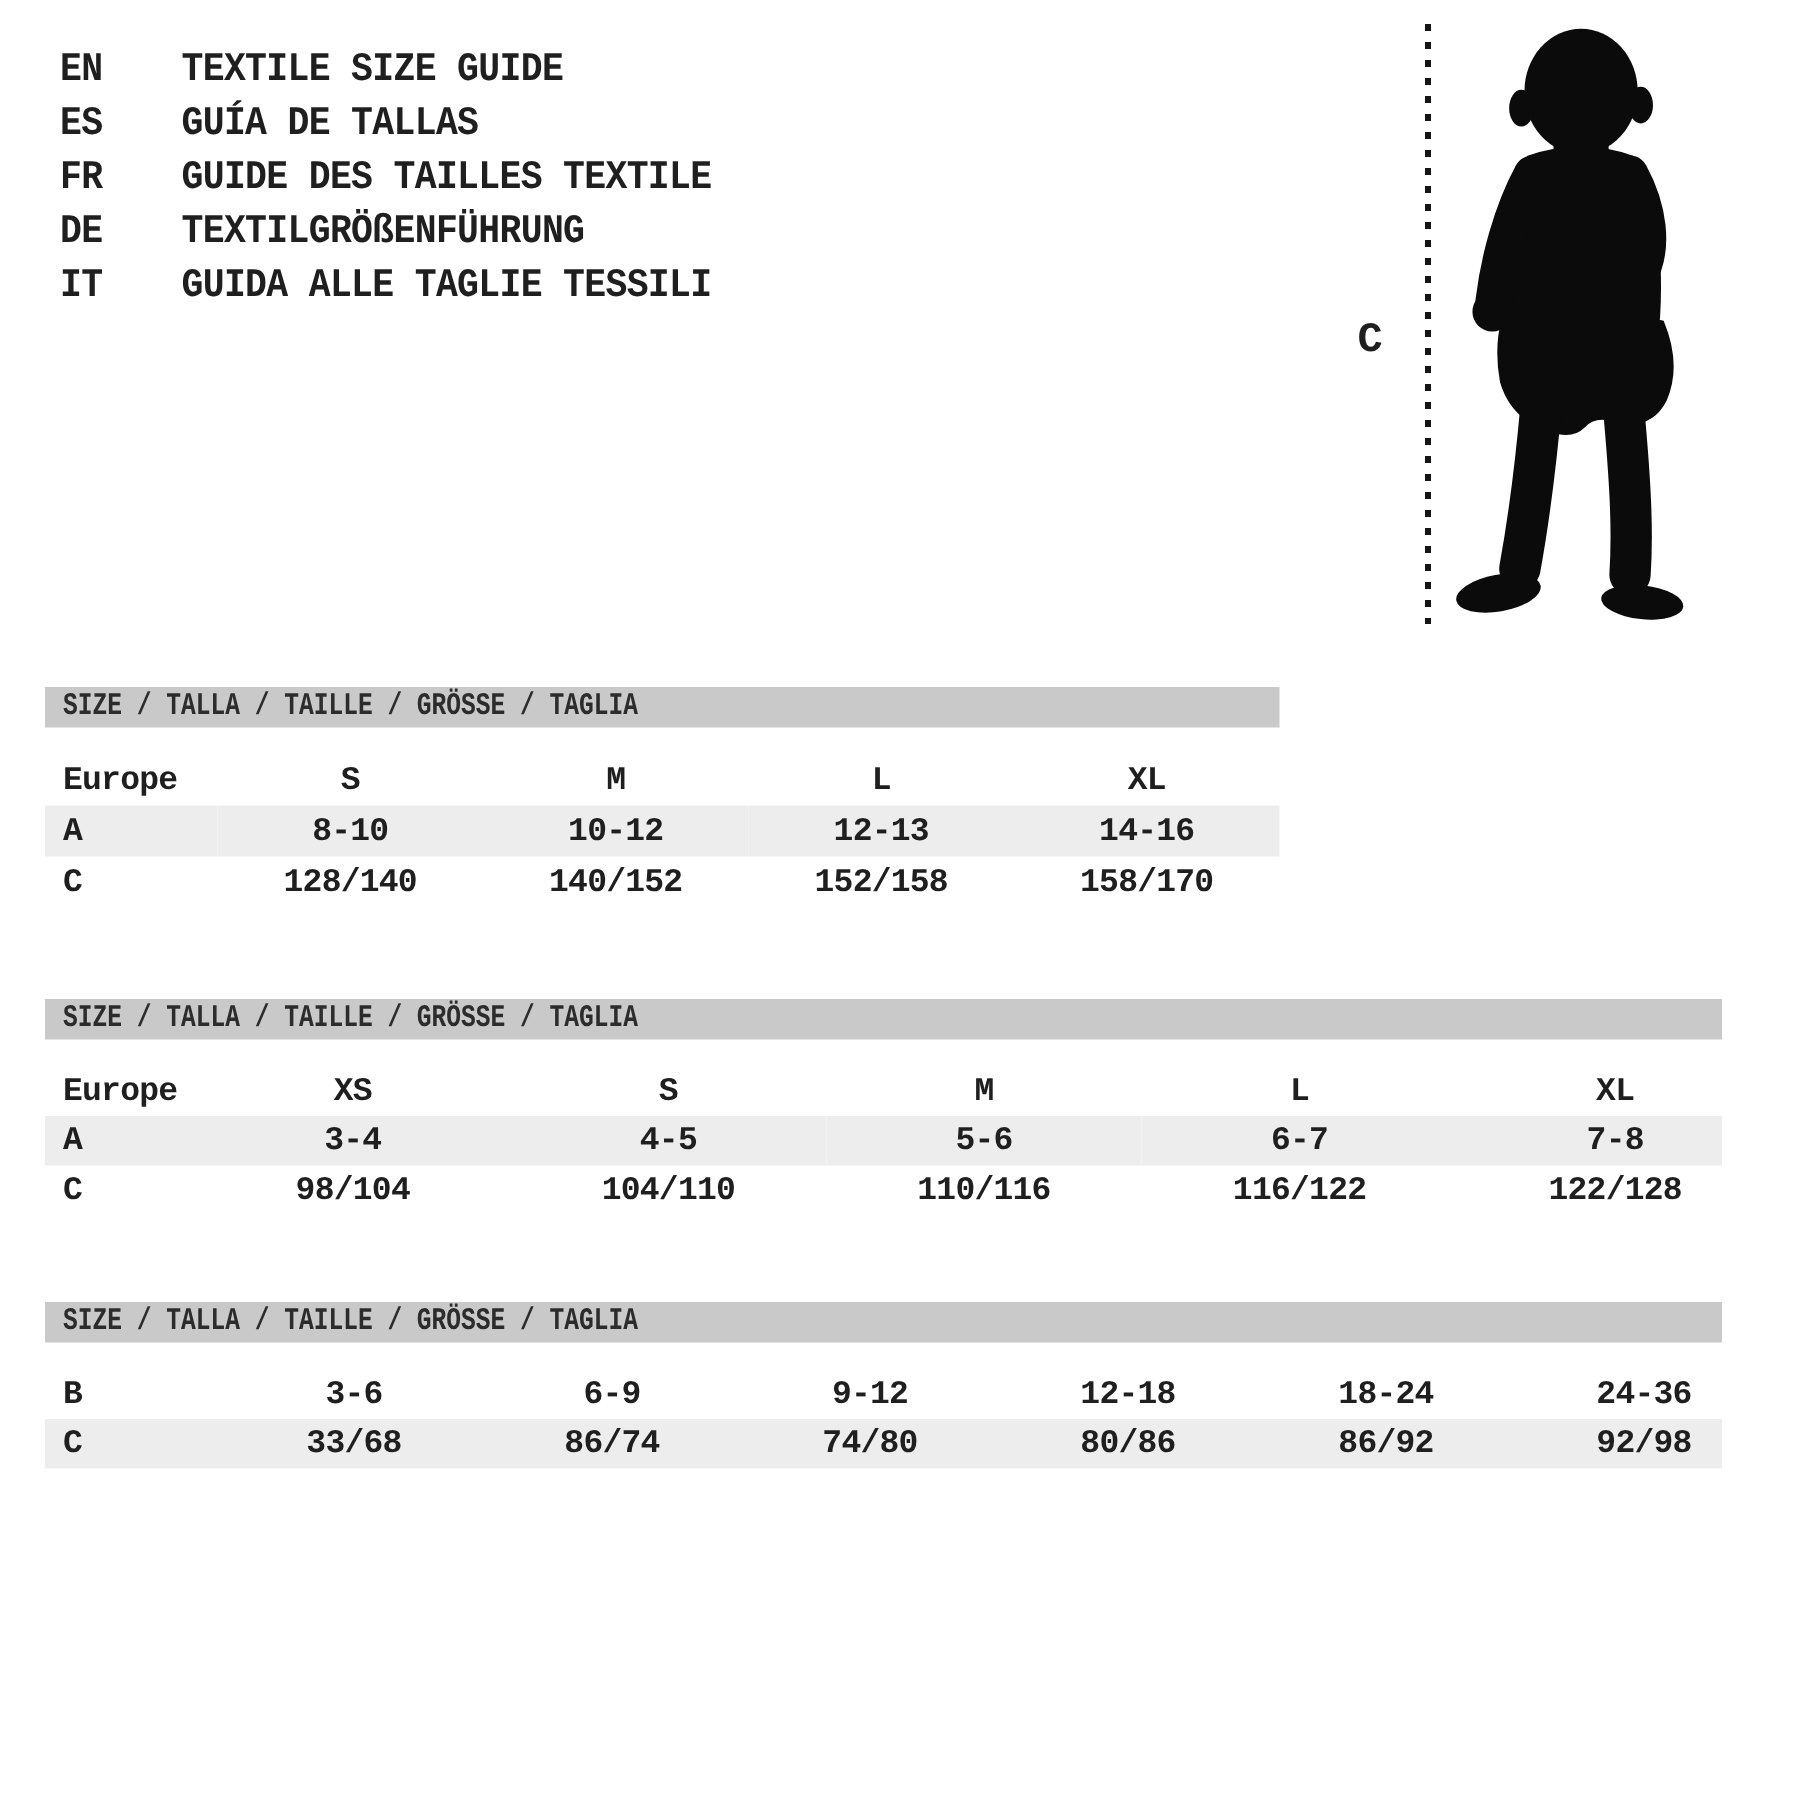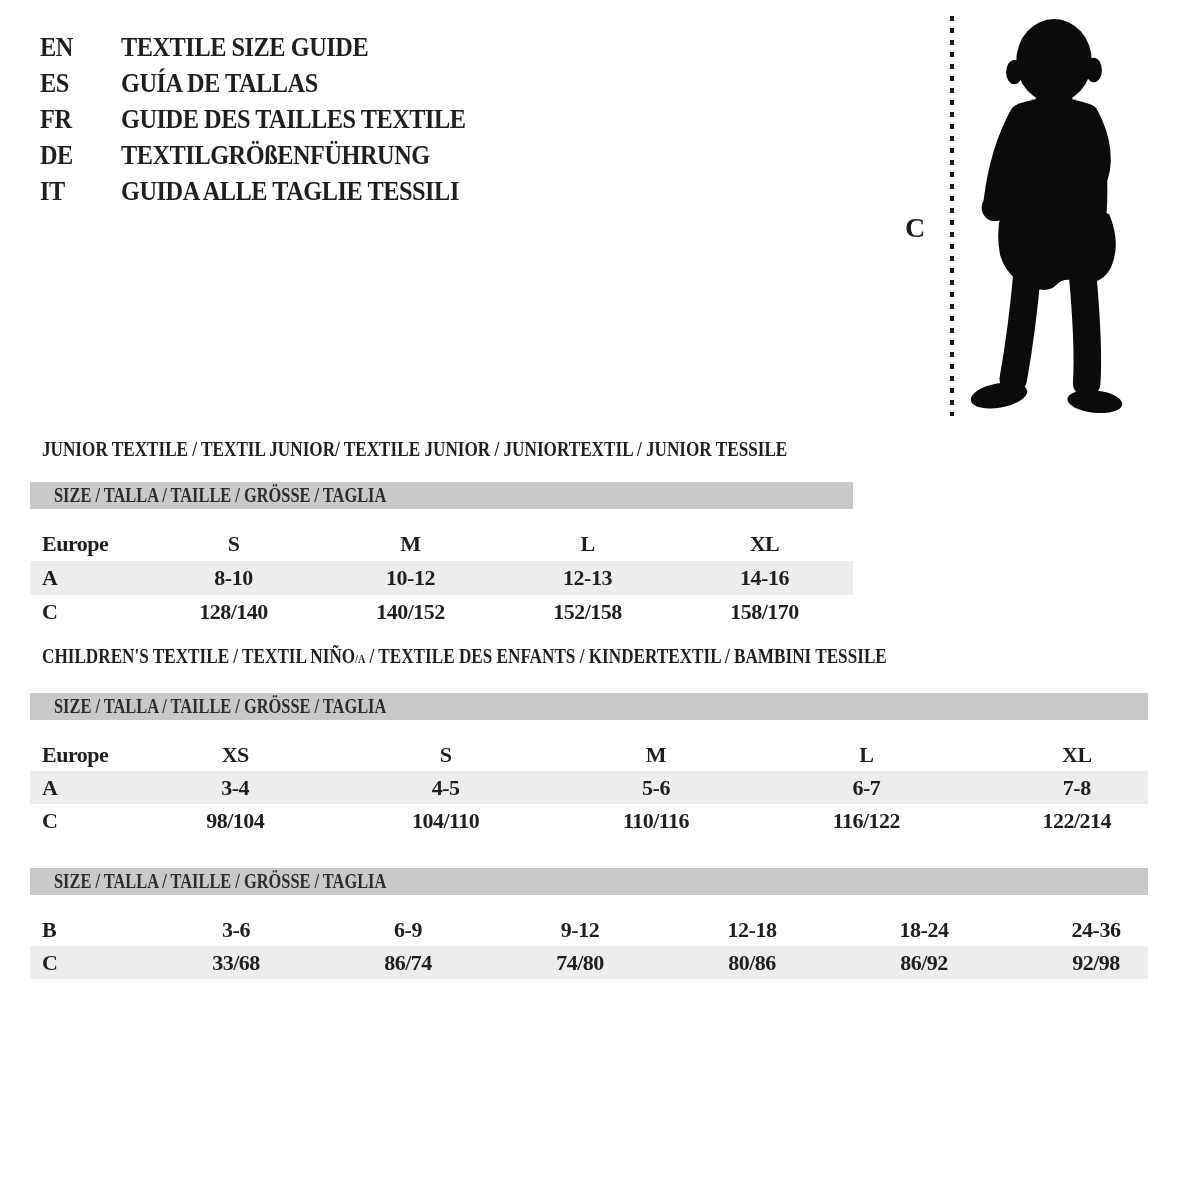--- a/index.html
+++ b/index.html
@@ -1,19 +1,19 @@
 <!DOCTYPE html>
 <html><head>
 <meta charset="utf-8">
 <style>
   * { margin:0; padding:0; box-sizing:border-box; }
   html,body { background:#ffffff; }
   .page {
     position:relative; width:1148px; height:1200px; background:#ffffff;
-    color:#1f1f1f; font-family:Liberation Serif, serif; font-weight:bold;
+    color:#1f1f1f; font-family:Liberation Mono, monospace; font-weight:bold;
     overflow:hidden;
   }
   
   .lang-block { position:absolute; left:40px; top:29px; }
   .lang-row { display:flex; height:36px; align-items:center;
               transform:scaleX(.9); transform-origin:left;
               font-size:27px; letter-spacing:-.5px; white-space:nowrap; }
   .lang-code { width:90px; flex:0 0 90px; }
   
   .figure { position:absolute; left:880px; top:0; width:320px; height:440px; }
@@ -28,21 +28,21 @@
   .section-babies   { top:854px; width:1152px; }
   .sec-title { margin:0 0 0 12px; line-height:24px; font-size:22px; white-space:nowrap; }
   .cond { display:inline-block; transform:scaleX(.78); transform-origin:left;
           white-space:nowrap; letter-spacing:0; }
   .title-sub { font-size:13px; }
   .babies-line { line-height:30px; }
   .section-junior .hbar   { margin-top:21px; }
   .section-children .hbar { margin-top:22px; }
   .section-babies .hbar   { margin-top:14px; }
   .hbar { height:27px; line-height:27px; background:#c9c9c9; color:#2c2c2c;
-          font-size:21px; padding-left:24px; white-space:nowrap; }
+          font-size:21px; padding-left:12px; white-space:nowrap; }
   .size-table { display:table; width:100%; table-layout:fixed;
                 border-collapse:collapse; margin-top:18px; }
   .trow { display:table-row; }
   .trow.shaded .tcell { background:#ededed; }
   .tcell { display:table-cell; height:33px; vertical-align:middle; text-align:center;
            font-size:22px; letter-spacing:-.5px; }
   .section-junior .tcell { height:34px; }
   .tlabel { text-align:left; padding-left:12px; }
   .section-junior   .tlabel { width:115px; }
   .section-children .tlabel { width:100px; }
@@ -96,21 +96,20 @@
         <path d="M38,195 Q90,182 144,196 Q156,225 146,248 Q136,268 112,262 Q99,258 92,266 Q84,274 68,268 Q44,260 37,236 Q33,214 38,195 Z"></path>
         <path d="M64,250 C60,295 56,325 50,358" fill="none" stroke="#0b0b0b" stroke-width="27" stroke-linecap="round"></path>
         <path d="M118,255 C122,300 124,332 122,362" fill="none" stroke="#0b0b0b" stroke-width="27" stroke-linecap="round"></path>
         <ellipse cx="36" cy="374" rx="28" ry="12" transform="rotate(-10 36 374)"></ellipse>
         <ellipse cx="130" cy="380" rx="27" ry="11" transform="rotate(6 130 380)"></ellipse>
       </g>
     </svg>
   </div>
 
   <section class="section section-junior">
-    <h2 class="sec-title"><span class="cond">JUNIOR TEXTILE / TEXTIL JUNIOR/ TEXTILE JUNIOR / JUNIORTEXTIL / JUNIOR TESSILE</span></h2>
     <div class="hbar"><span class="cond">SIZE / TALLA / TAILLE / GRÖSSE / TAGLIA</span></div>
     <div class="size-table">
         <div class="trow">
           <div class="tcell tlabel">Europe</div>
           <div class="tcell">S</div>
           <div class="tcell">M</div>
           <div class="tcell">L</div>
           <div class="tcell">XL</div>
         </div>
         <div class="trow shaded">
@@ -124,21 +123,20 @@
           <div class="tcell tlabel">C</div>
           <div class="tcell">128/140</div>
           <div class="tcell">140/152</div>
           <div class="tcell">152/158</div>
           <div class="tcell">158/170</div>
         </div>
       </div>
   </section>
 
   <section class="section section-children">
-    <h2 class="sec-title"><span class="cond"><span>CHILDREN'S TEXTILE / TEXTIL NIÑO</span><span class="title-sub">/A</span><span> / TEXTILE DES ENFANTS / KINDERTEXTIL / BAMBINI TESSILE</span></span></h2>
     <div class="hbar"><span class="cond">SIZE / TALLA / TAILLE / GRÖSSE / TAGLIA</span></div>
     <div class="size-table">
         <div class="trow">
           <div class="tcell tlabel">Europe</div>
           <div class="tcell">XS</div>
           <div class="tcell">S</div>
           <div class="tcell">M</div>
           <div class="tcell">L</div>
           <div class="tcell">XL</div>
         </div>
@@ -149,21 +147,21 @@
           <div class="tcell">5-6</div>
           <div class="tcell">6-7</div>
           <div class="tcell">7-8</div>
         </div>
         <div class="trow">
           <div class="tcell tlabel">C</div>
           <div class="tcell">98/104</div>
           <div class="tcell">104/110</div>
           <div class="tcell">110/116</div>
           <div class="tcell">116/122</div>
-          <div class="tcell">122/214</div>
+          <div class="tcell">122/128</div>
         </div>
       </div>
   </section>
 
   <section class="section section-babies">
     <div class="hbar"><span class="cond">SIZE / TALLA / TAILLE / GRÖSSE / TAGLIA</span></div>
     <div class="size-table">
         <div class="trow">
           <div class="tcell tlabel">B</div>
           <div class="tcell">3-6</div>

